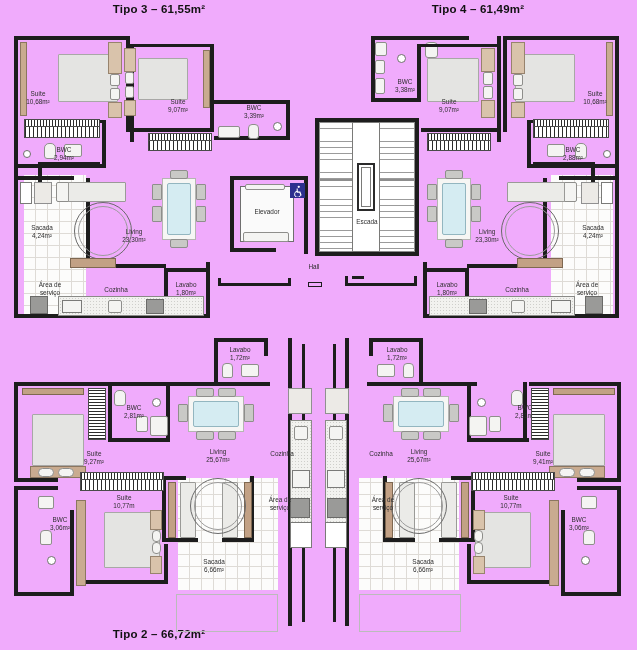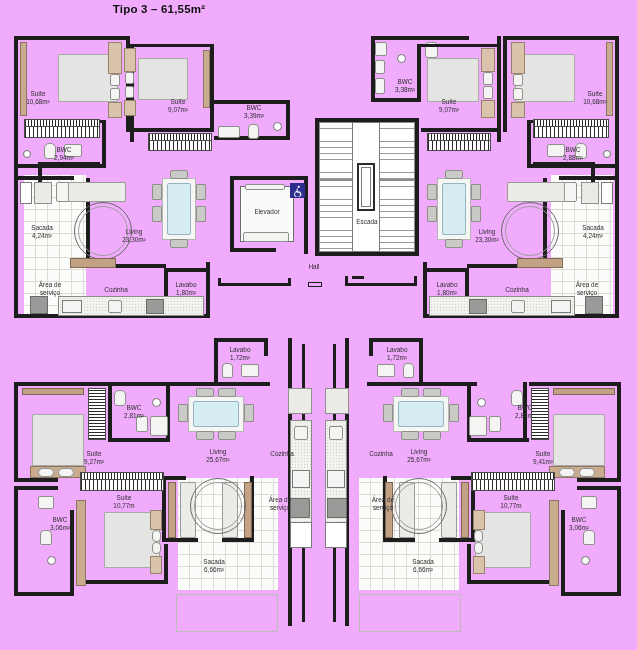--- a/index.html
+++ b/index.html
@@ -68,20 +68,22 @@
      border:1px solid #8a8a87;box-sizing:border-box;}
   .dot{position:absolute;border:1px solid #6f6f6d;border-radius:50%;background:#fff;}
   .group{position:absolute;}
 </style>
 </head>
 <body>
 
 <div id="sheet">
 
   <div class="plan-title t-tl">Tipo 3 – 61,55m²</div>
+  <div class="plan-title t-tr">Tipo 4 – 61,49m²</div>
+  <div class="plan-title t-bl">Tipo 2 – 66,72m²</div>
 
   <div class="group" style="left:0;top:0;width:320px;height:330px;">
 
     <div class="tile" style="left:24px;top:175px;width:62px;height:142px;"></div>
 
     <div class="w" style="left:14px;top:36px;width:116px;height:4px;"></div>
     <div class="w" style="left:14px;top:36px;width:4px;height:132px;"></div>
     <div class="w" style="left:126px;top:36px;width:4px;height:96px;"></div>
     <div class="w" style="left:14px;top:164px;width:92px;height:4px;"></div>
     <div class="w" style="left:102px;top:120px;width:4px;height:48px;"></div>

